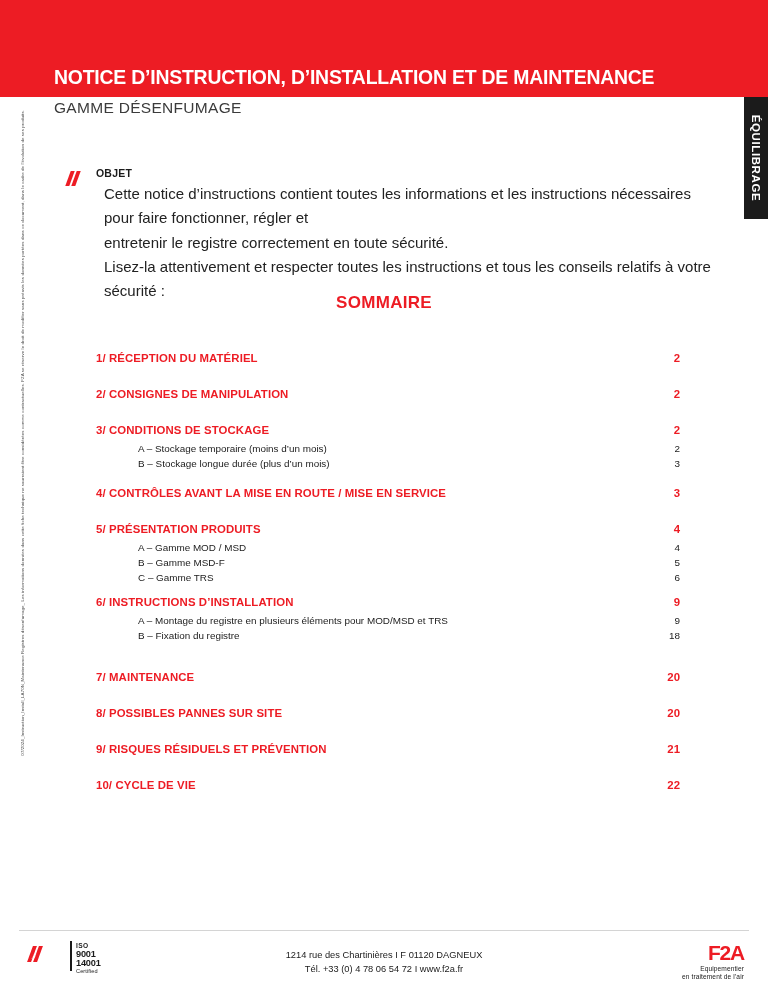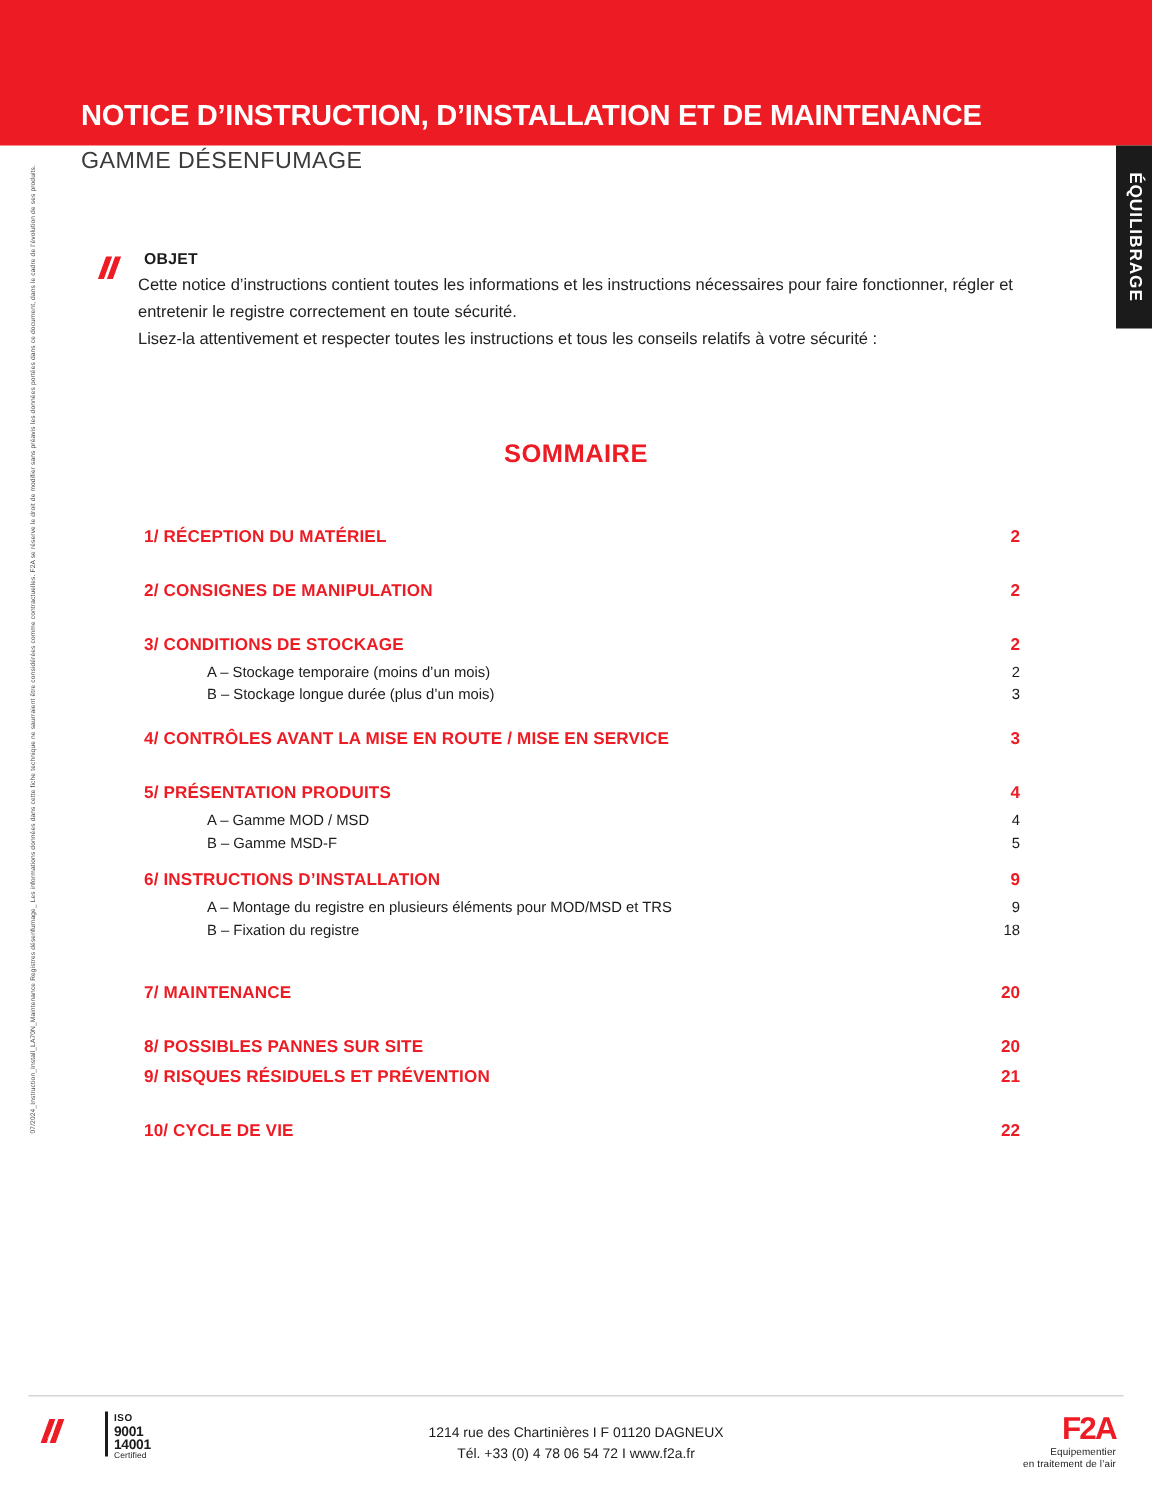--- a/index.html
+++ b/index.html
@@ -113,24 +113,24 @@
     position: absolute;
     left: 28px;
     top: 0px;
     font-size: 10.5px;
     font-weight: bold;
     color: #1b1b1b;
     letter-spacing: 0.2px;
   }
   .objet-body {
     position: absolute;
-    left: 24px;
+    left: 36px;
     top: 15px;
     width: 610px;
-    font-size: 11px;
+    font-size: 15px;
     color: #222;
     line-height: 1.62;
   }
   .objet-body p { margin: 0; }
   
   .sommaire-title {
     position: absolute;
     left: 0;
     top: 293px;
     width: 768px;
@@ -355,41 +355,45 @@
         <span class="toc-page">4</span>
       </div>
       <div class="toc-row toc-sub" style="margin-top: 7px;">
         <span class="toc-label">A – Gamme MOD / MSD</span>
         <span class="toc-page">4</span>
       </div>
       <div class="toc-row toc-sub" style="margin-top: 4px;">
         <span class="toc-label">B – Gamme  MSD-F</span>
         <span class="toc-page">5</span>
       </div>
+      <div class="toc-row toc-sub" style="margin-top: 4px;">
+        <span class="toc-label">C – Gamme  TRS</span>
+        <span class="toc-page">6</span>
+      </div>
       <div class="toc-row toc-main" style="margin-top: 13px;">
         <span class="toc-label">6/ INSTRUCTIONS D’INSTALLATION</span>
         <span class="toc-page">9</span>
       </div>
       <div class="toc-row toc-sub" style="margin-top: 7px;">
         <span class="toc-label">A – Montage du registre en plusieurs éléments pour MOD/MSD et TRS</span>
         <span class="toc-page">9</span>
       </div>
       <div class="toc-row toc-sub" style="margin-top: 4px;">
         <span class="toc-label">B –  Fixation du registre</span>
         <span class="toc-page">18</span>
       </div>
       <div class="toc-row toc-main" style="margin-top: 30px;">
         <span class="toc-label">7/ MAINTENANCE</span>
         <span class="toc-page">20</span>
       </div>
       <div class="toc-row toc-main" style="margin-top: 24px;">
         <span class="toc-label">8/ POSSIBLES PANNES SUR SITE</span>
         <span class="toc-page">20</span>
       </div>
-      <div class="toc-row toc-main" style="margin-top: 8px;">
+      <div class="toc-row toc-main" style="margin-top: 24px;">
         <span class="toc-label">9/ RISQUES RÉSIDUELS ET PRÉVENTION</span>
         <span class="toc-page">21</span>
       </div>
       <div class="toc-row toc-main" style="margin-top: 24px;">
         <span class="toc-label">10/ CYCLE DE VIE</span>
         <span class="toc-page">22</span>
       </div>
     </div>
 
   <div class="footer">

